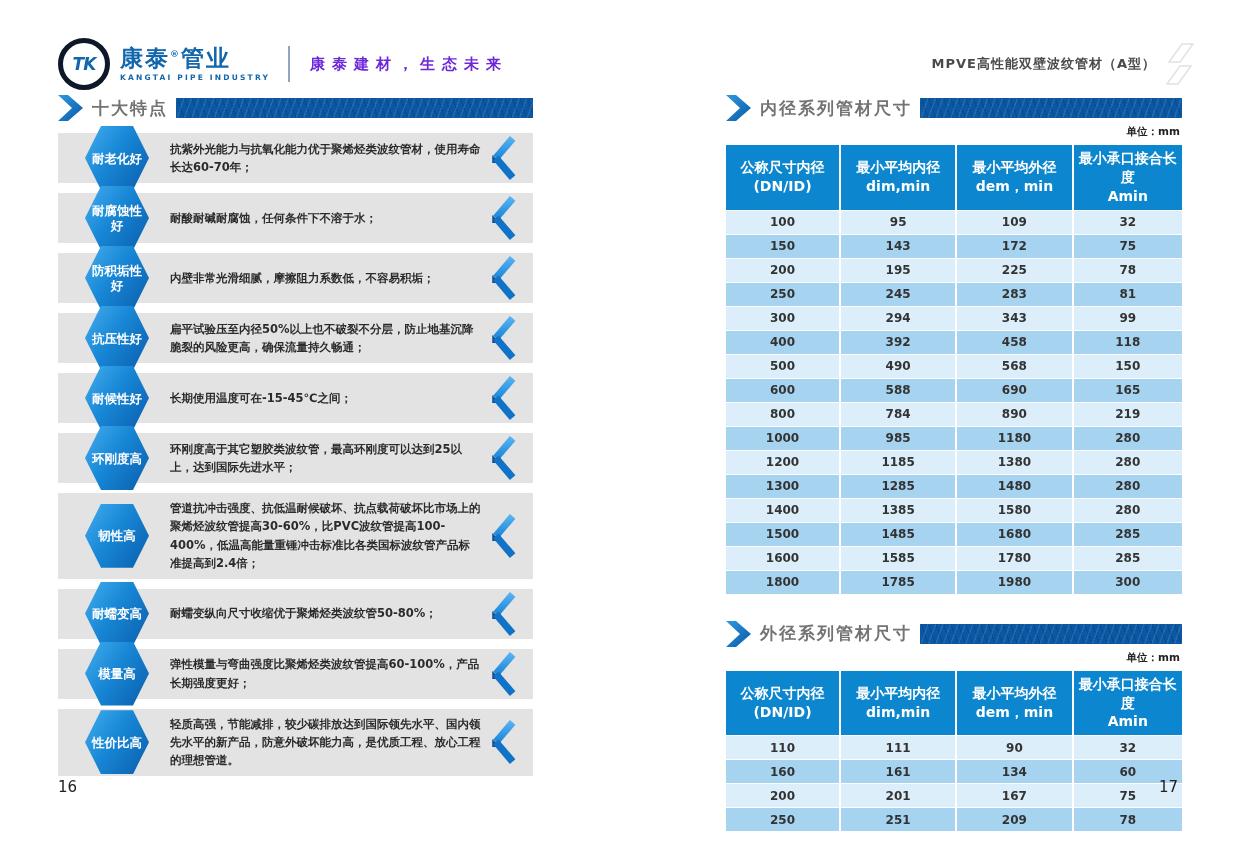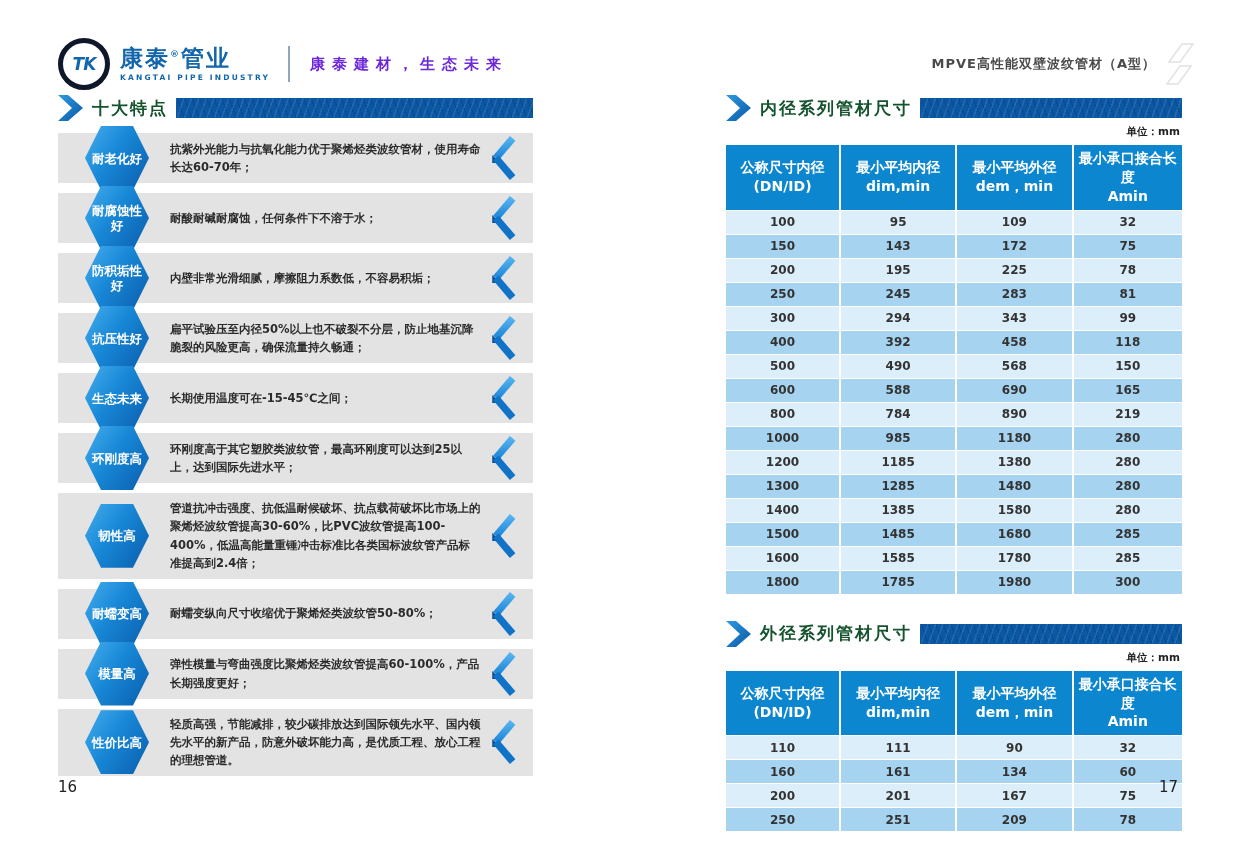--- a/index.html
+++ b/index.html
@@ -20,21 +20,21 @@
   .brand-cn{font-size:23px;font-weight:bold;color:#1266ab;letter-spacing:2px;}
   .brand-cn sup{font-size:9px;}
   .brand-en{font-size:7.5px;color:#1266ab;letter-spacing:2.2px;margin-top:3px;font-weight:bold;}
   .logo-divider{width:2px;height:36px;background:#8fa6bd;margin:0 10px 0 8px;}
   .slogan{font-size:15px;font-weight:bold;color:#6d28d9;letter-spacing:7px;}
   .head-right{display:flex;align-items:center;gap:10px;}
   .product-title{font-size:13px;font-weight:bold;color:#4a4a4a;letter-spacing:1px;}
 
   
   .section-header{display:flex;align-items:center;gap:8px;height:24px;}
-  .section-title{font-size:17px;font-weight:bold;color:#14532d;letter-spacing:2px;white-space:nowrap;}
+  .section-title{font-size:17px;font-weight:bold;color:#737373;letter-spacing:2px;white-space:nowrap;}
   .section-bar{flex:1;height:20px;background:#0a57a4;
     background-image:
       repeating-linear-gradient(110deg, rgba(255,255,255,.10) 0 1.5px, transparent 1.5px 7px),
       repeating-linear-gradient(70deg, rgba(0,0,0,.10) 0 1.5px, transparent 1.5px 7px);}
   .arrow-marker{flex:0 0 auto;display:block;}
 
   
   .left-page{position:absolute;left:58px;top:96px;width:475px;}
   .features{margin-top:13px;display:flex;flex-direction:column;gap:10px;}
   .feature-row{position:relative;background:#e3e3e4;min-height:50px;
@@ -177,21 +177,21 @@
         </linearGradient>
       </defs>
       <polygon points="10,27 21,38 10,38" fill="#0a4f92"></polygon>
       <path d="M38 4 L15 31" stroke="url(#chg1)" stroke-width="10" fill="none"></path>
       <path d="M15 31 L38 58" stroke="#1173c8" stroke-width="10" fill="none"></path>
     </svg>
   </div>
 
   <div class="feature-row">
     <div class="hex-badge">
-      <span>生态未来</span>
+      <span>耐候性好</span>
     </div>
     <div class="feature-text">长期使用温度可在-15-45℃之间；</div>
     <svg class="row-chevron" width="32" height="48" viewBox="0 0 44 62">
       <defs>
         <linearGradient id="chg1" x1="0" y1="0" x2="0" y2="1">
           <stop offset="0" stop-color="#54b2f0"></stop>
                 <stop offset="1" stop-color="#1c86d8"></stop>
         </linearGradient>
       </defs>
       <polygon points="10,27 21,38 10,38" fill="#0a4f92"></polygon>

